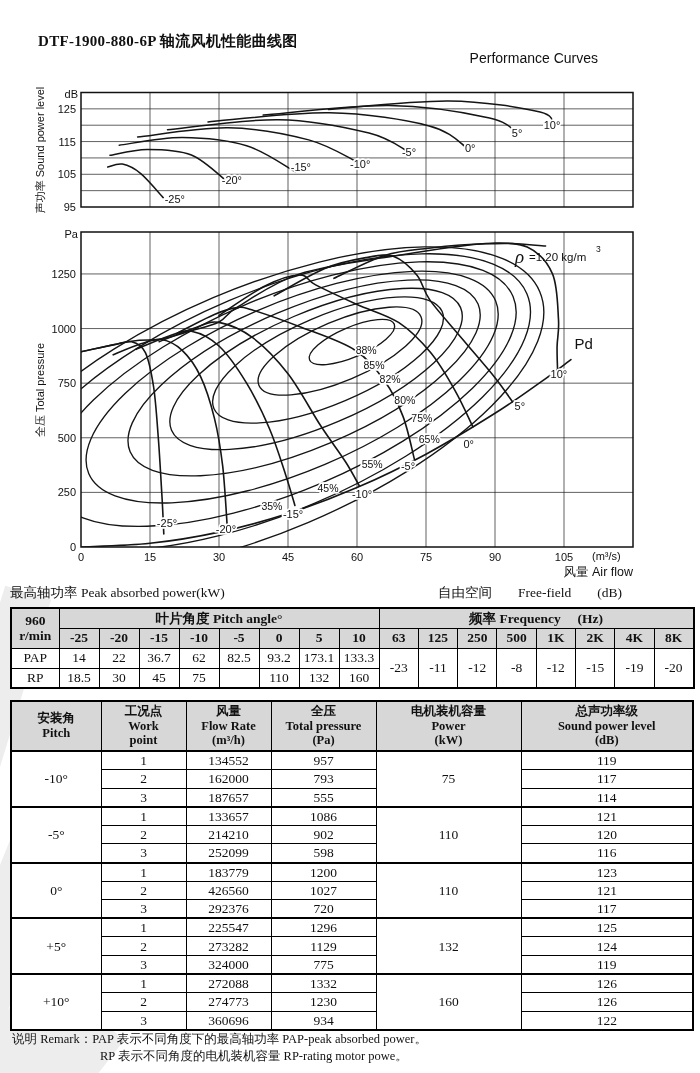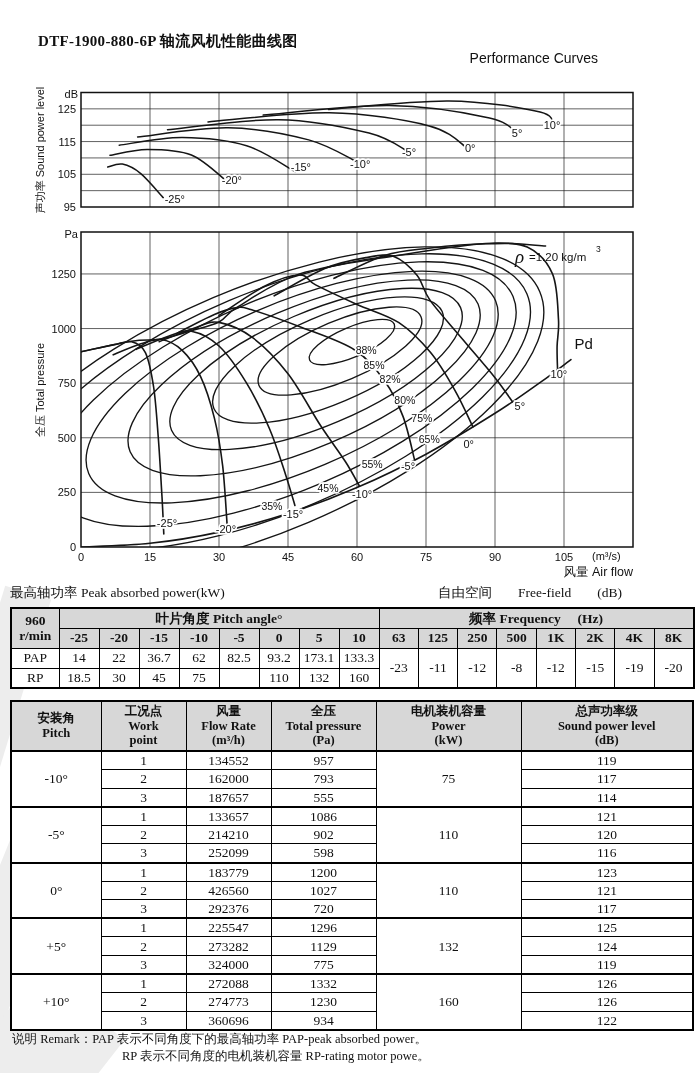--- a/index.html
+++ b/index.html
@@ -23,21 +23,21 @@
   td{border:1px solid #000;text-align:center;vertical-align:middle;padding:0;
      font-size:13.5px;line-height:1.12;overflow:hidden;}
   tr.hr{height:22px;}
   #t1 tr{height:20px;}
   td.hd{background:#d7d7d7;font-weight:bold;}
   #t2 tr.hdr{height:50px;}
   #t2 tr.hdr td{font-size:12.5px;line-height:1.18;}
   #t2 tr{height:18.6px;}
   #t2 td.gs{border-top:2px solid #000;}
   .remark{position:absolute;left:12px;top:1031px;font-size:12.5px;line-height:17px;z-index:2;}
-  .remark .r2{margin-left:110px;}
+  .remark .r2{margin-left:88px;}
 </style>
 </head>
 <body>
 
 <div class="page">
   <div class="wm" style="left:-28px;top:588px;width:48px;height:220px;transform:rotate(17deg);"></div>
   <div class="wm" style="left:-42px;top:810px;width:62px;height:330px;transform:rotate(22deg);"></div>
   <div class="wm" style="left:-20px;top:990px;width:110px;height:150px;transform:rotate(38deg);"></div>
 
   <div class="title">DTF-1900-880-6P 轴流风机性能曲线图</div>

